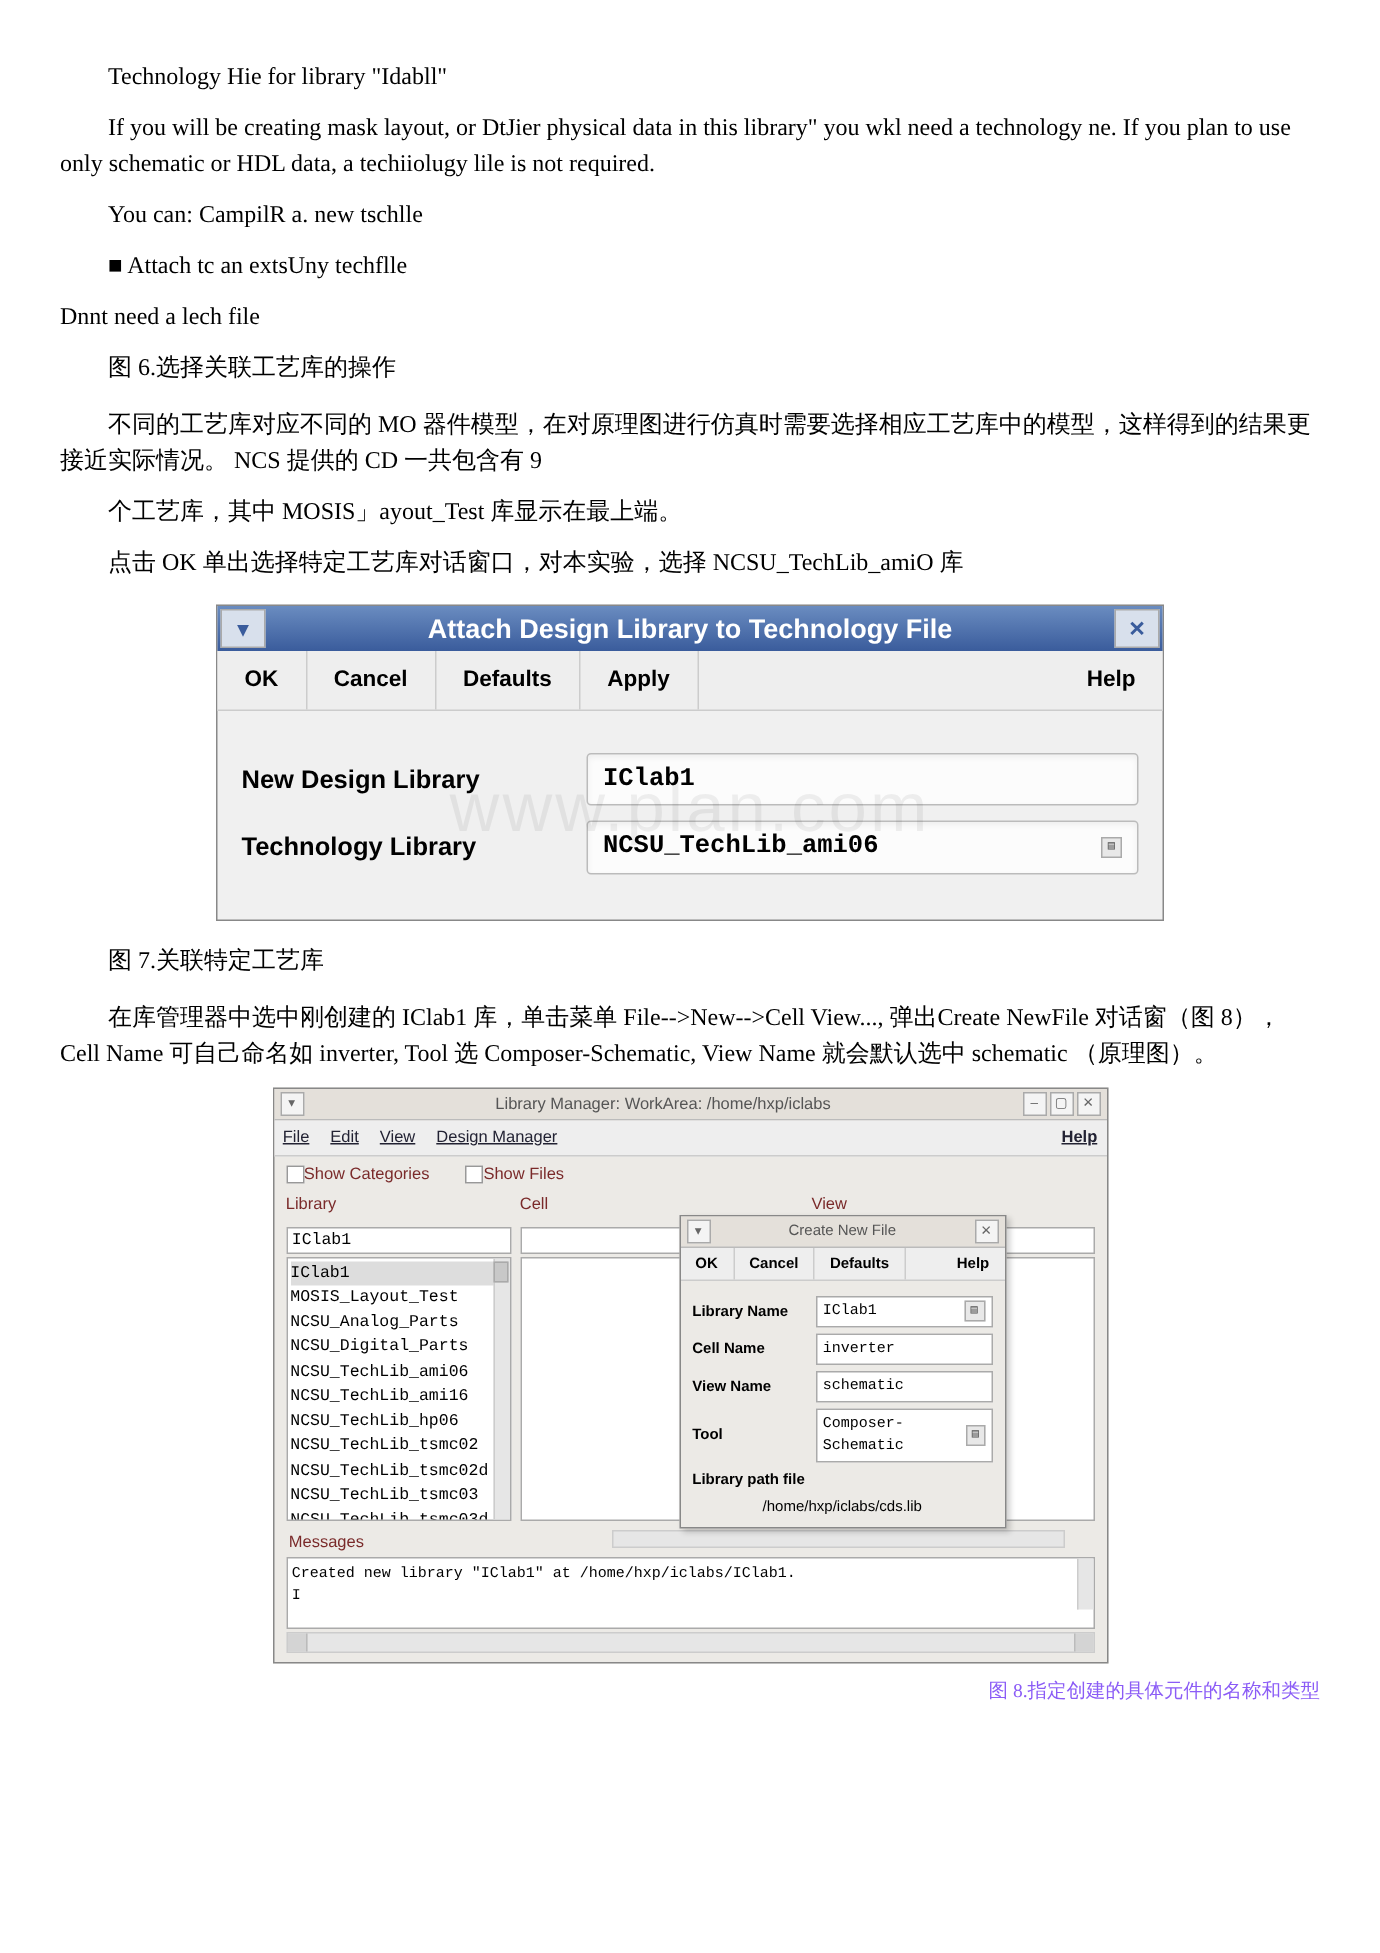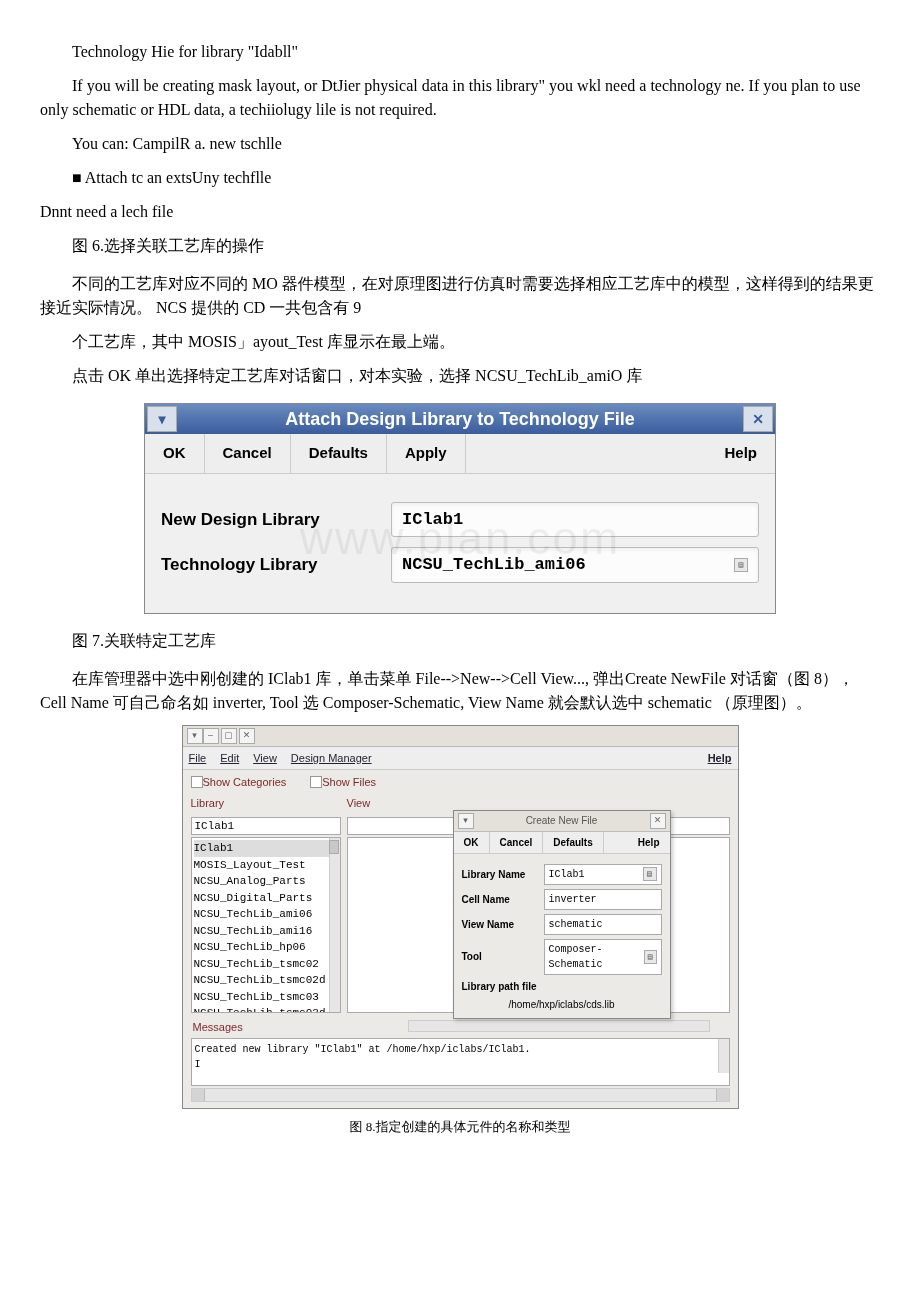--- a/index.html
+++ b/index.html
@@ -288,24 +288,24 @@
   .cnf-row .val {
     flex:1; font-family:"Courier New",monospace; font-size:10px;
     border:1px solid #aaa; background:#fff; padding:2px 4px;
     display:flex; justify-content:space-between; align-items:center;
   }
   .dropbtn {
     width:12px;height:12px;border:1px solid #aaa;background:#e8e8e8;
     display:inline-flex;align-items:center;justify-content:center;font-size:8px;color:#555;
   }
   .fig8cap {
-    text-align:center;
+    text-align:right;
     font-family: "SimSun","Songti SC",serif;
     font-size: 13px;
-    color:#000000;
+    color:#8b5cf6;
     margin: 8px 0 20px 0;
   }
 </style>
 </head>
 <body>
 
 <p>Technology Hie for library "Idabll"</p>
 
 <p class="noindent" style="text-indent:2em;">
   <span>If you will be creating mask layout, or DtJier physical data in this library" you wkl need a technology ne. If you plan to use only schematic or HDL data, a techiiolugy lile is not required.</span>
@@ -355,20 +355,21 @@
 
 <p class="caption">图 7.关联特定工艺库</p>
 
 <p class="noindent" style="text-indent:2em;">在库管理器中选中刚创建的 IClab1 库，单击菜单 File--&gt;New--&gt;Cell View..., 弹出Create NewFile 对话窗（图 8），Cell Name 可自己命名如 inverter, Tool 选 Composer-Schematic, View Name 就会默认选中 schematic （原理图）。</p>
 
 <div class="libmgr">
   <div class="libmgr-titlebar">
     <span class="winicons">
         <span>▾</span>
       </span>
+    <span class="wt">Library Manager: WorkArea: /home/hxp/iclabs</span>
     <span class="winicons">
       <span>–</span>
       <span>▢</span>
       <span>✕</span>
     </span>
   </div>
   <div class="menubar">
     <span class="m"><u>File</u></span>
     <span class="m"><u>Edit</u></span>
     <span class="m"><u>View</u></span>
@@ -397,20 +398,25 @@
           <div>NCSU_Analog_Parts</div>
           <div>NCSU_Digital_Parts</div>
           <div>NCSU_TechLib_ami06</div>
           <div>NCSU_TechLib_ami16</div>
           <div>NCSU_TechLib_hp06</div>
           <div>NCSU_TechLib_tsmc02</div>
           <div>NCSU_TechLib_tsmc02d</div>
           <div>NCSU_TechLib_tsmc03</div>
           <div>NCSU_TechLib_tsmc03d</div>
         </div>
+    </div>
+    <div class="pane">
+      <div class="pane-label">Cell</div>
+      <input value="" style="">
+      <div class="list"></div>
     </div>
     <div class="pane">
       <div class="pane-label">View</div>
       <input value="" style="">
       <div class="list"></div>
     </div>
   </div>
   <div class="overbar"></div>
   <div class="msg-label">Messages</div>
   <div class="msgbox">

